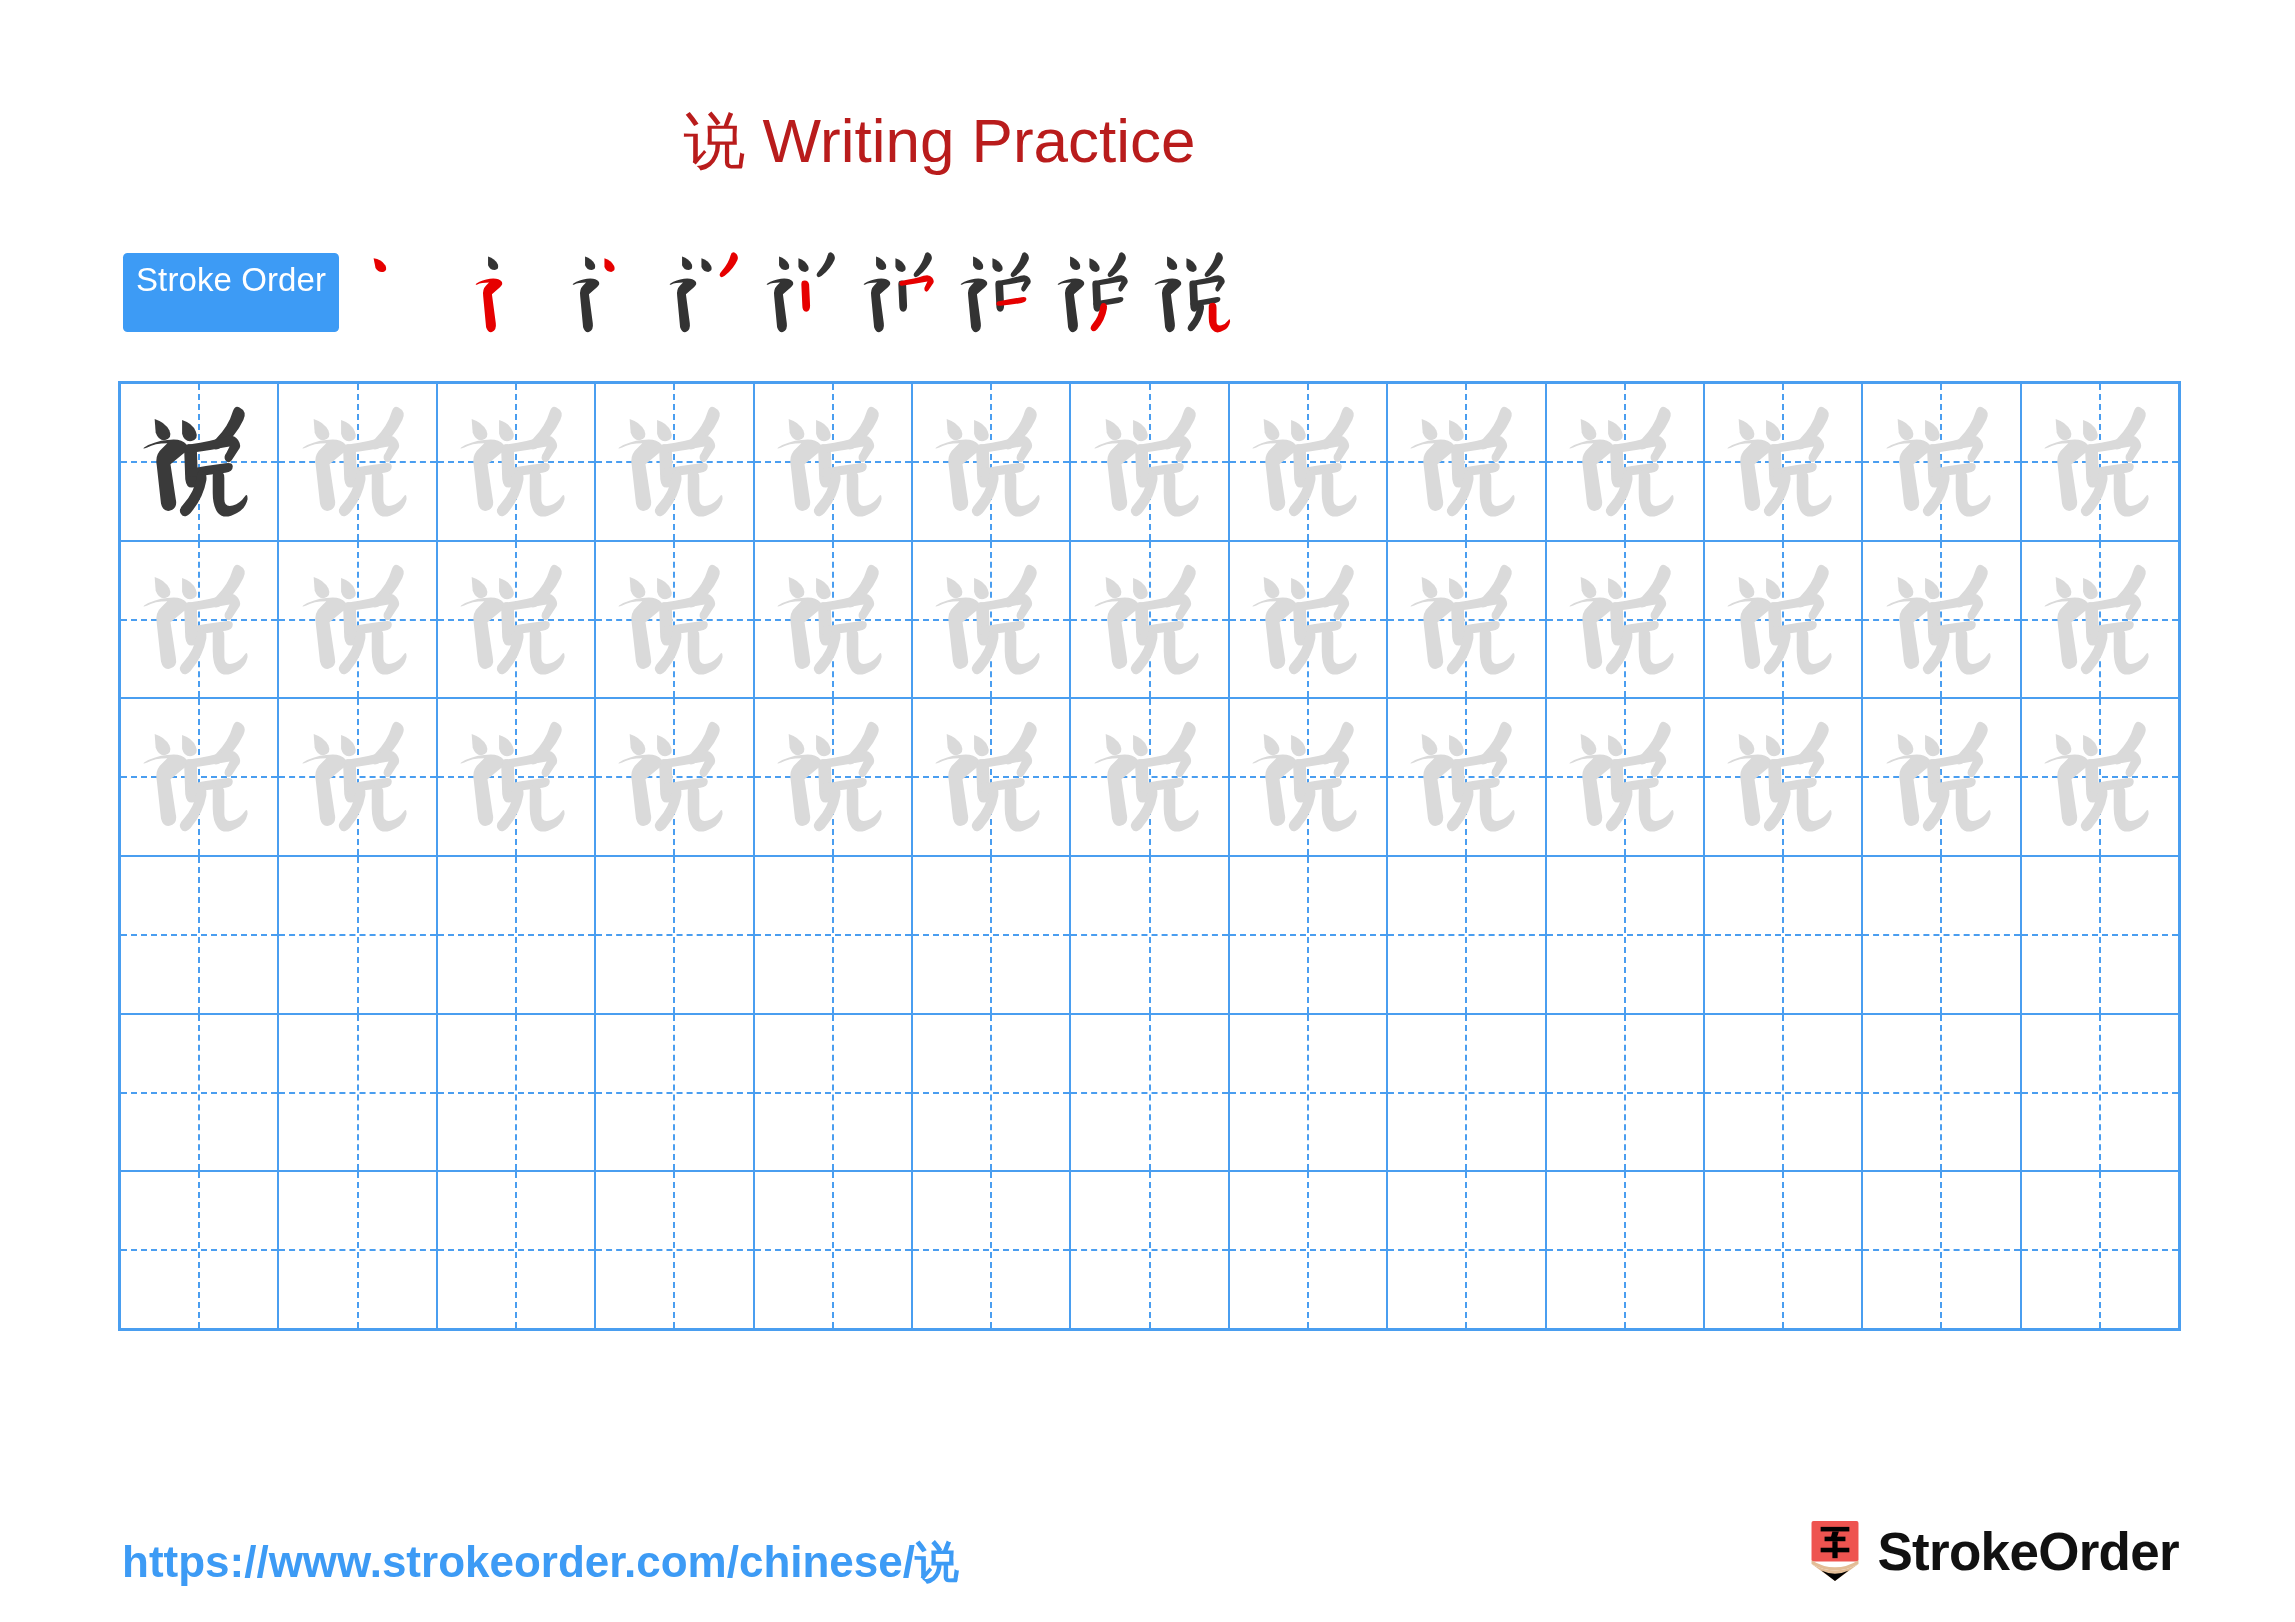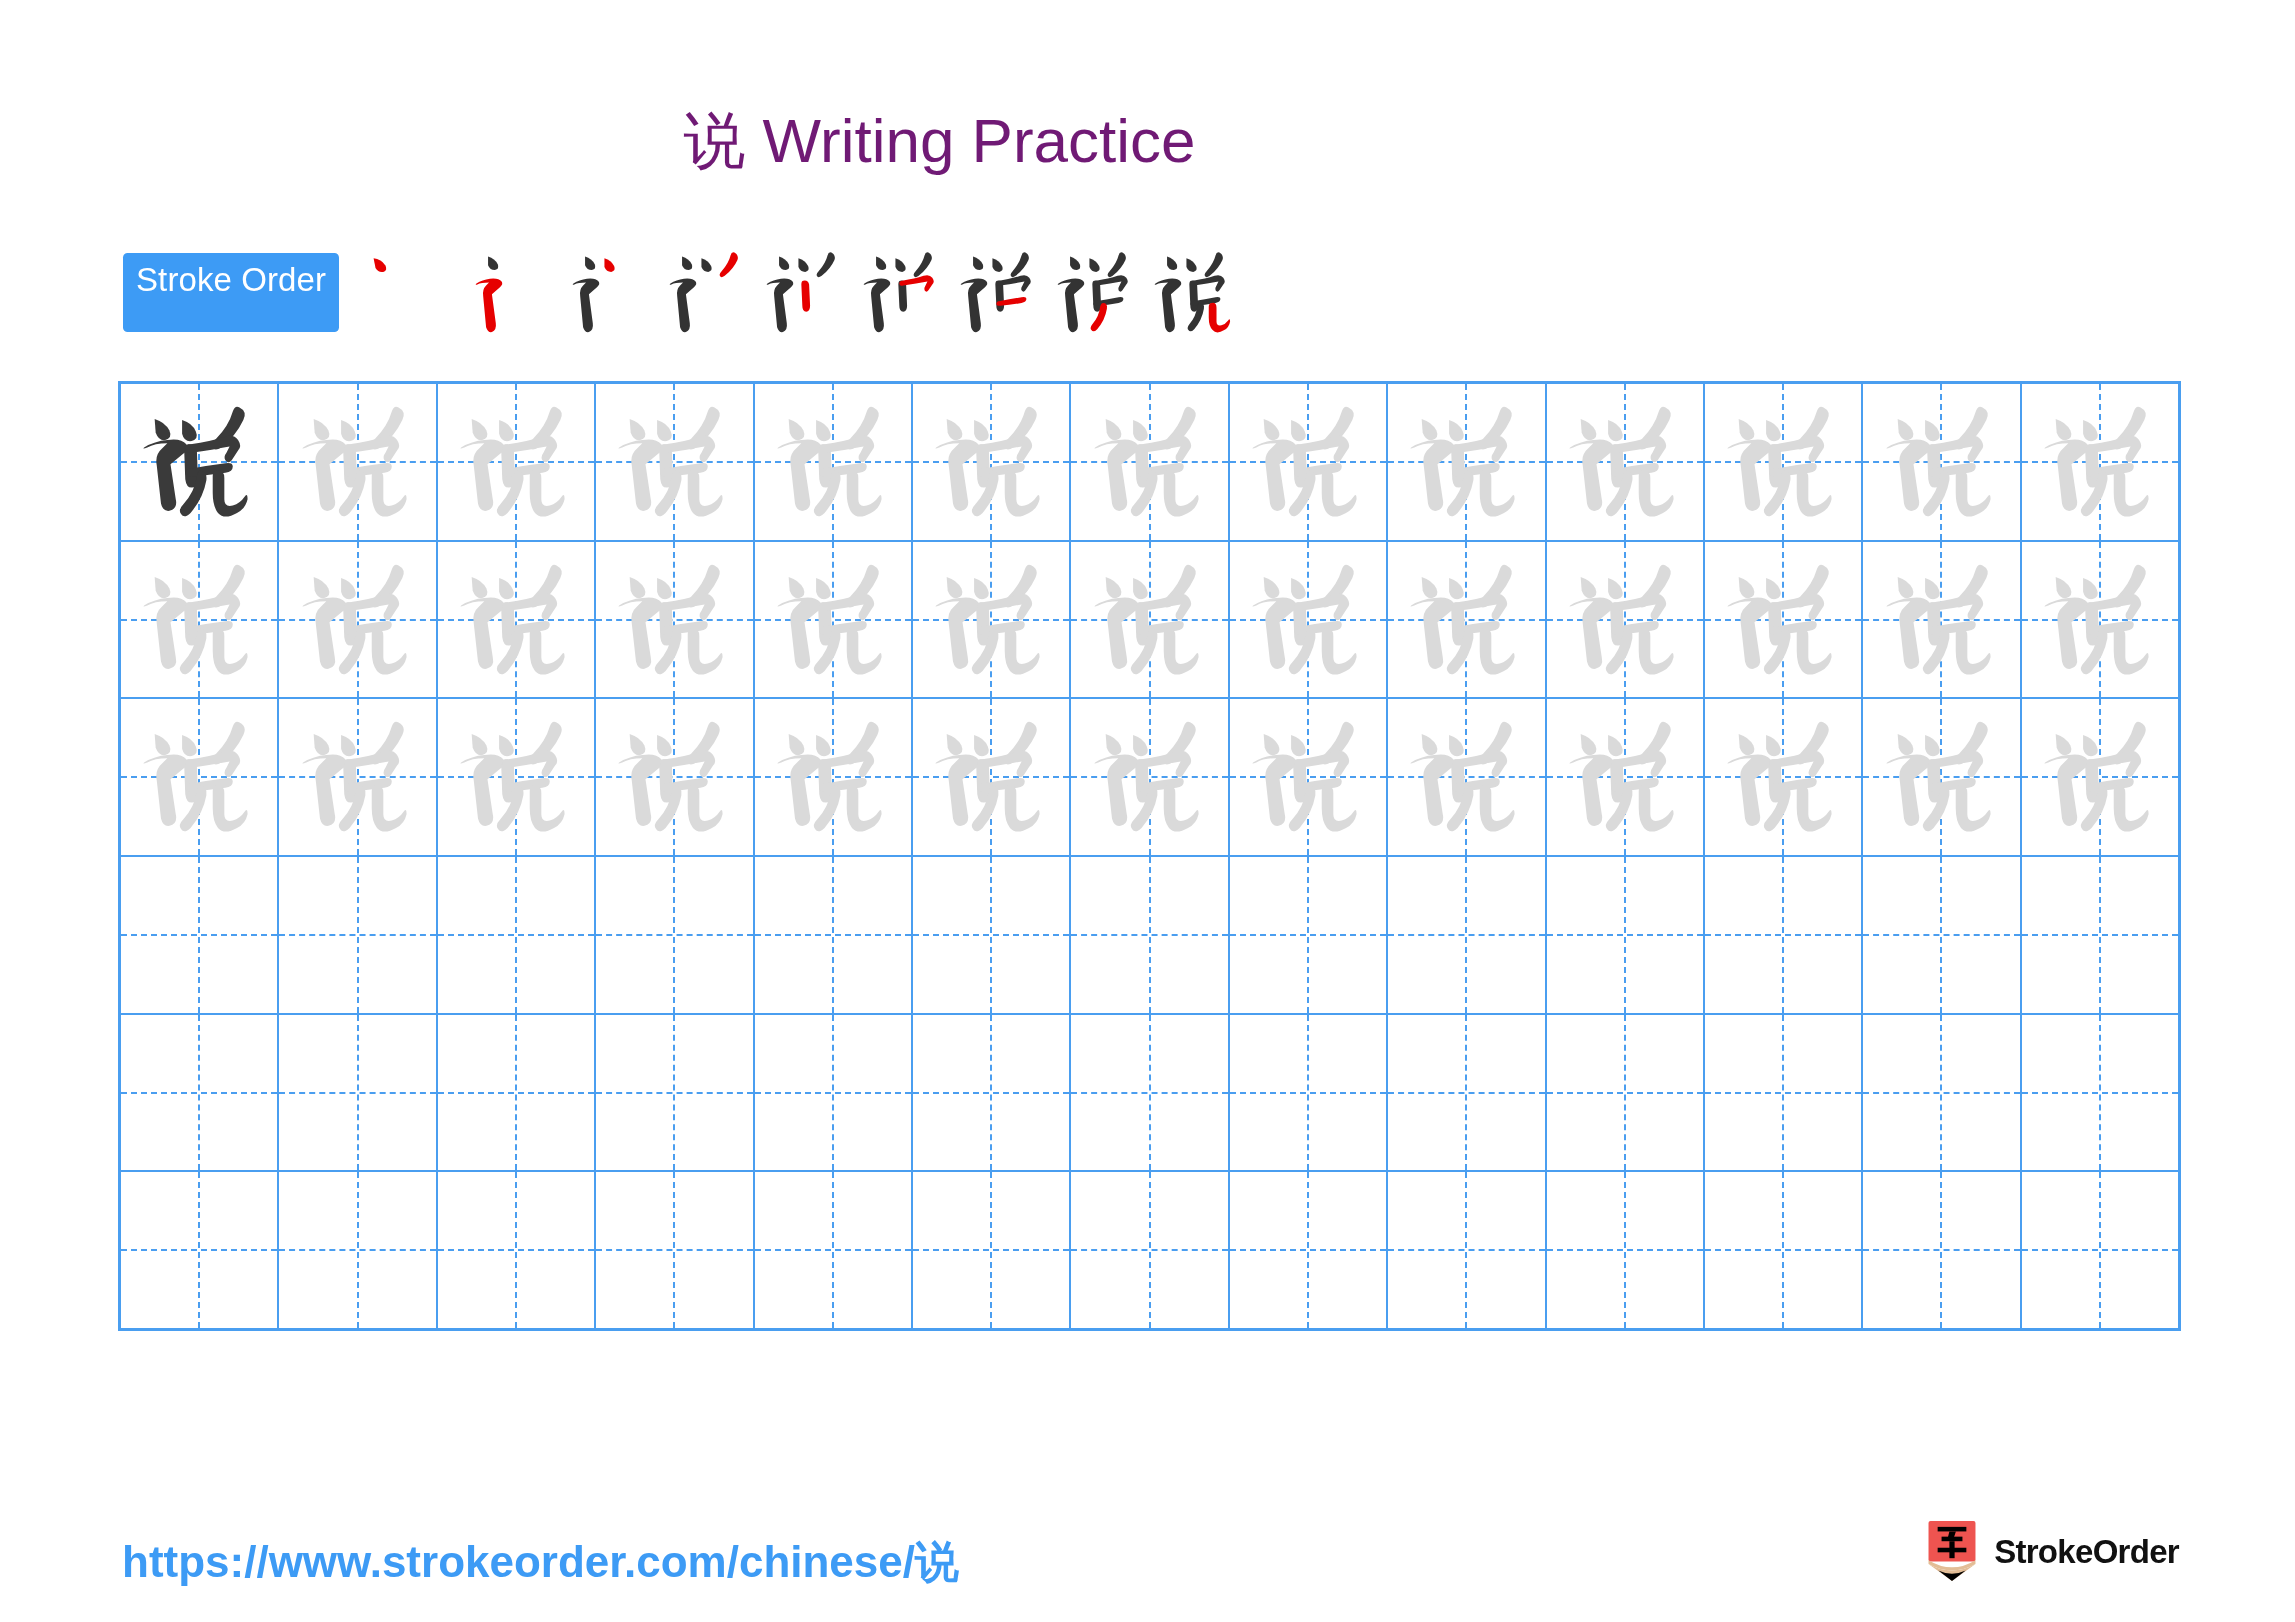--- a/index.html
+++ b/index.html
@@ -17,21 +17,21 @@
 
   
   #page-title {
     position: absolute;
     top: 110px;
     left: 0;
     width: 1879px;
     text-align: center;
     font-size: 62px;
     line-height: 1.0;
-    color: #701a75;
+    color: #b91c1c;
     font-weight: 400;
     white-space: nowrap;
   }
 
   
   #stroke-order-row {
     position: absolute;
     top: 253px;
     left: 123px;
     height: 79px;
@@ -157,21 +157,21 @@
   }
   #footer-logo-mark {
     width: 50px;
     height: 60px;
     position: relative;
     flex: 0 0 auto;
   }
   #footer-logo-mark svg { display:block; width:100%; height:100%; }
   #footer-logo-text {
     margin-left: 17px;
-    font-size: 33px;
+    font-size: 53px;
     font-weight: bold;
     color: #111111;
     letter-spacing: -0.7px;
     white-space: nowrap;
     line-height: 1;
   }
 </style>
 </head>
 <body>
 

